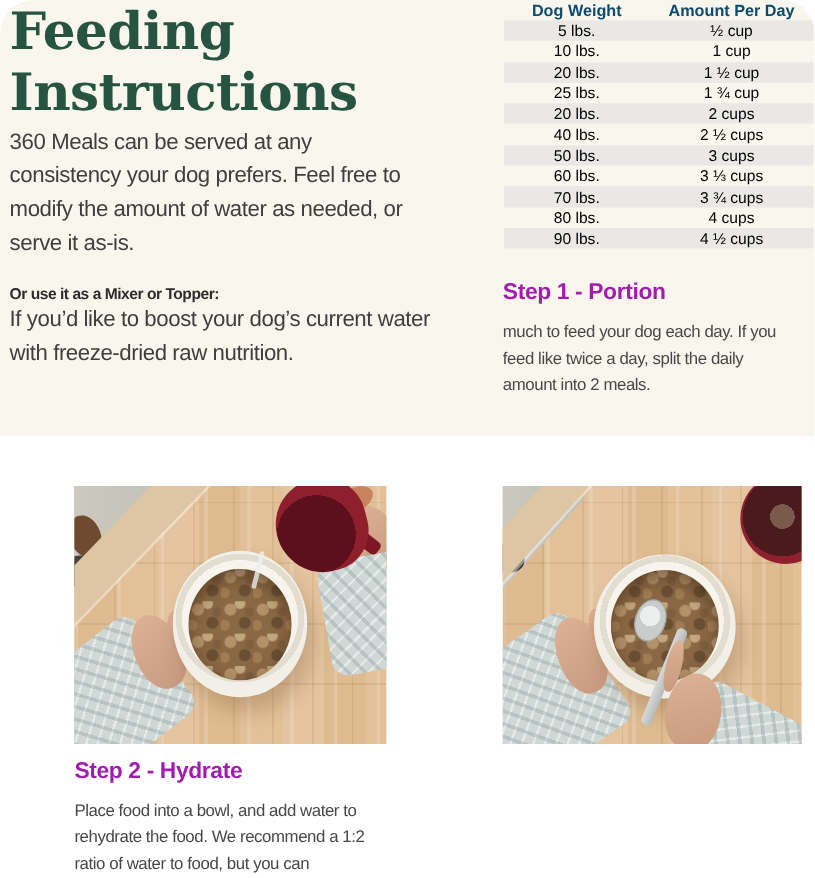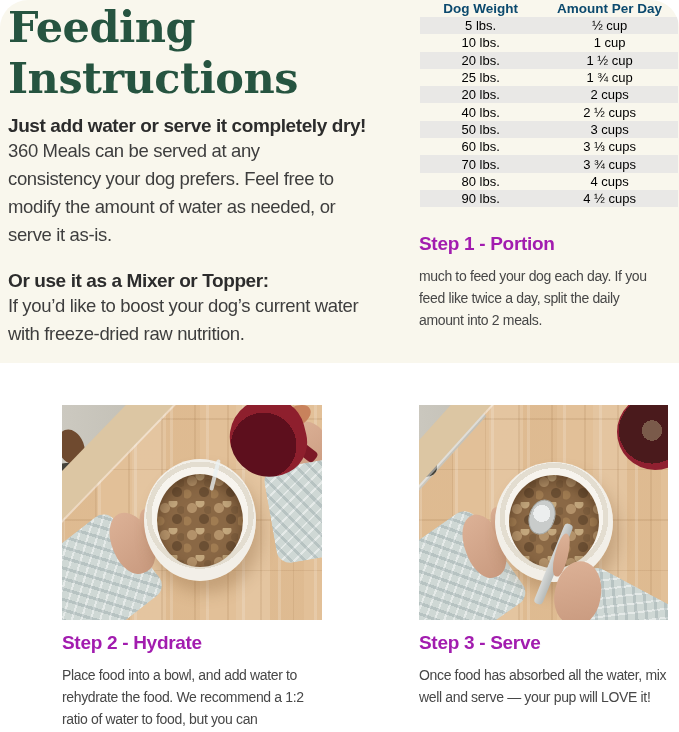--- a/index.html
+++ b/index.html
@@ -15,21 +15,21 @@
   .intro h1 {
     font-family:"DejaVu Serif", serif; font-weight:700; color:#265440;
     font-size:43px; line-height:51px; letter-spacing:-0.5px;
   }
   .intro h1 span { display:block; }
   .lead {
     margin-top:11px; font-size:19px; font-weight:700; color:#2c2c2c; letter-spacing:-0.4px;
     white-space:nowrap;
   }
   .iline { display:block; white-space:nowrap; font-size:18.5px; line-height:28px; color:#3e3e3e; letter-spacing:-0.35px; }
-  .mixer-head { margin-top:21px; font-size:19px; font-weight:700; color:#2c2c2c; letter-spacing:-0.4px; white-space:nowrap; }
+  .mixer-head { margin-top:21px; font-size:13px; font-weight:700; color:#2c2c2c; letter-spacing:-0.4px; white-space:nowrap; }
 
   
   .feed-table { position:absolute; left:420px; top:0; width:258px; }
   .thead { display:flex; height:17px; align-items:center; }
   .thead span { font-size:13.5px; font-weight:700; color:#0c4a6e; }
   .trow { display:flex; height:17.3px; align-items:center; }
   .feed-table .c1 { width:47%; text-align:center; }
   .feed-table .c2 { width:53%; text-align:center; }
   .trow span { font-size:13px; color:#000000; }
   .trow:nth-child(even) { background:#e9e8e6; }
@@ -110,21 +110,20 @@
 <body>
 
 <div class="canvas">
   <div class="top-band"></div>
 
   <section class="intro">
     <h1>
       <span>Feeding</span>
       <span>Instructions</span>
     </h1>
-    <p class="lead">Just add water or serve it completely dry!</p>
     <p>
       <span class="iline">360 Meals can be served at any</span>
       <span class="iline">consistency your dog prefers. Feel free to</span>
       <span class="iline">modify the amount of water as needed, or</span>
       <span class="iline">serve it as-is.</span>
     </p>
     <p class="mixer-head">Or use it as a Mixer or Topper:</p>
     <p>
       <span class="iline">If you’d like to boost your dog’s current water</span>
       <span class="iline">with freeze-dried raw nutrition.</span>
@@ -229,20 +228,13 @@
   <div class="stepblock step2">
     <h3>Step 2 - Hydrate</h3>
     <p>
       <span class="sline">Place food into a bowl, and add water to</span>
       <span class="sline">rehydrate the food. We recommend a 1:2</span>
       <span class="sline">ratio of water to food, but you can</span>
       <span class="sline">customize it to your pet’s preferences.</span>
     </p>
   </div>
 
-  <div class="stepblock step3">
-    <h3>Step 3 - Serve</h3>
-    <p>
-      <span class="sline">Once food has absorbed all the water, mix</span>
-      <span class="sline">well and serve — your pup will LOVE it!</span>
-    </p>
-  </div>
 </div>
 
 </body></html>

